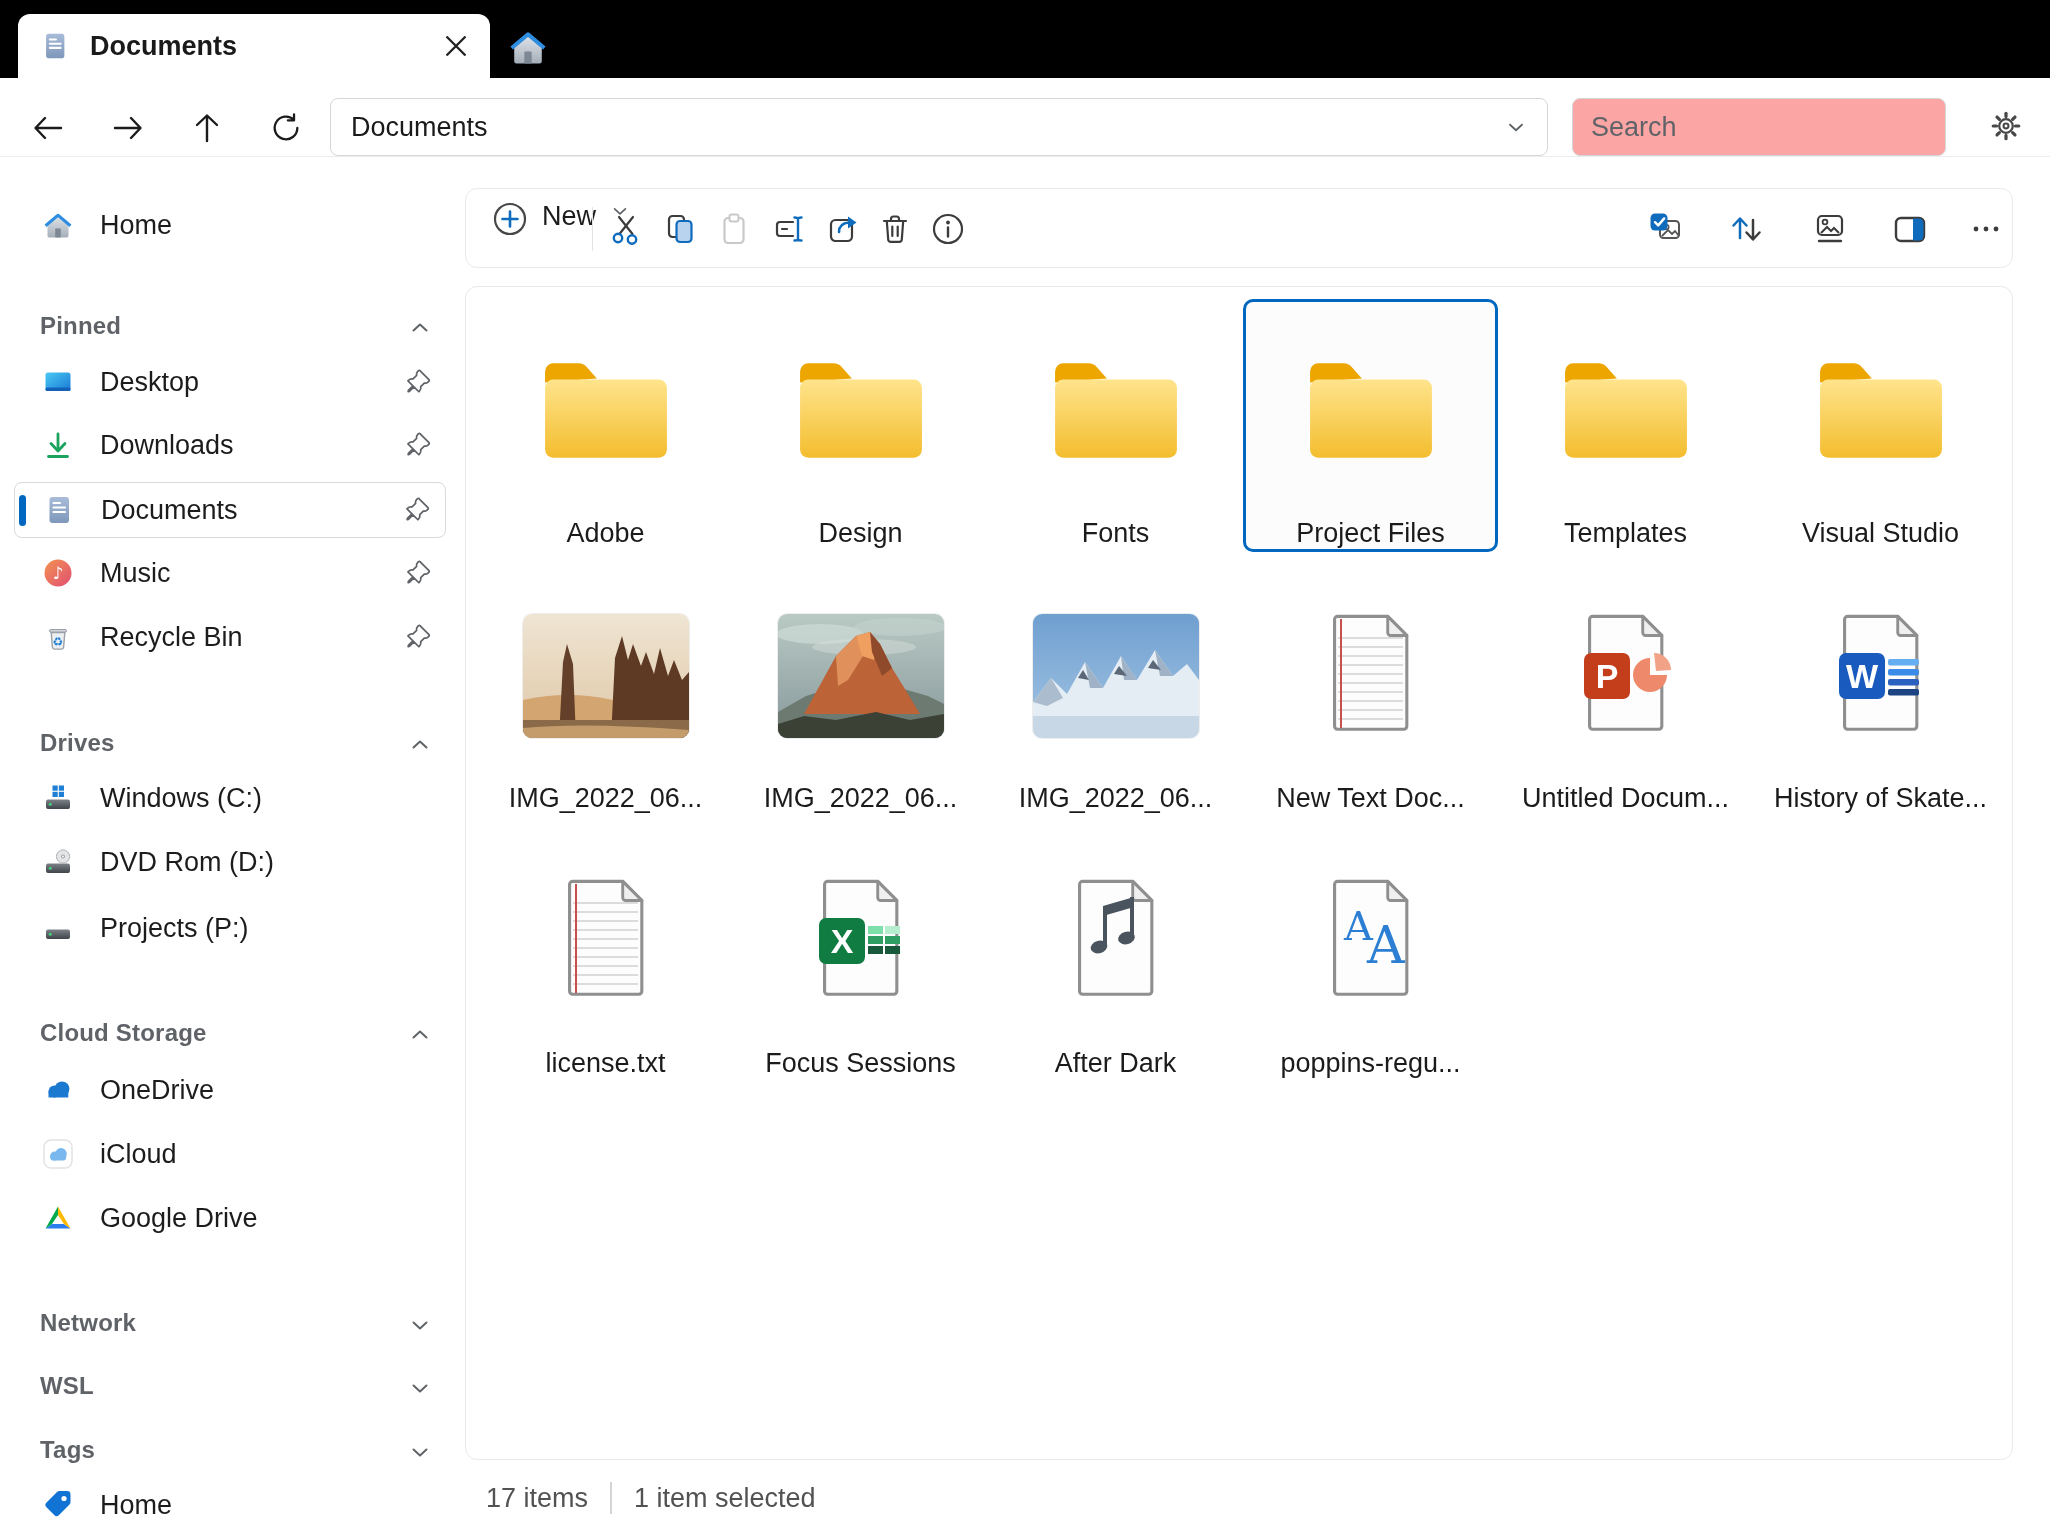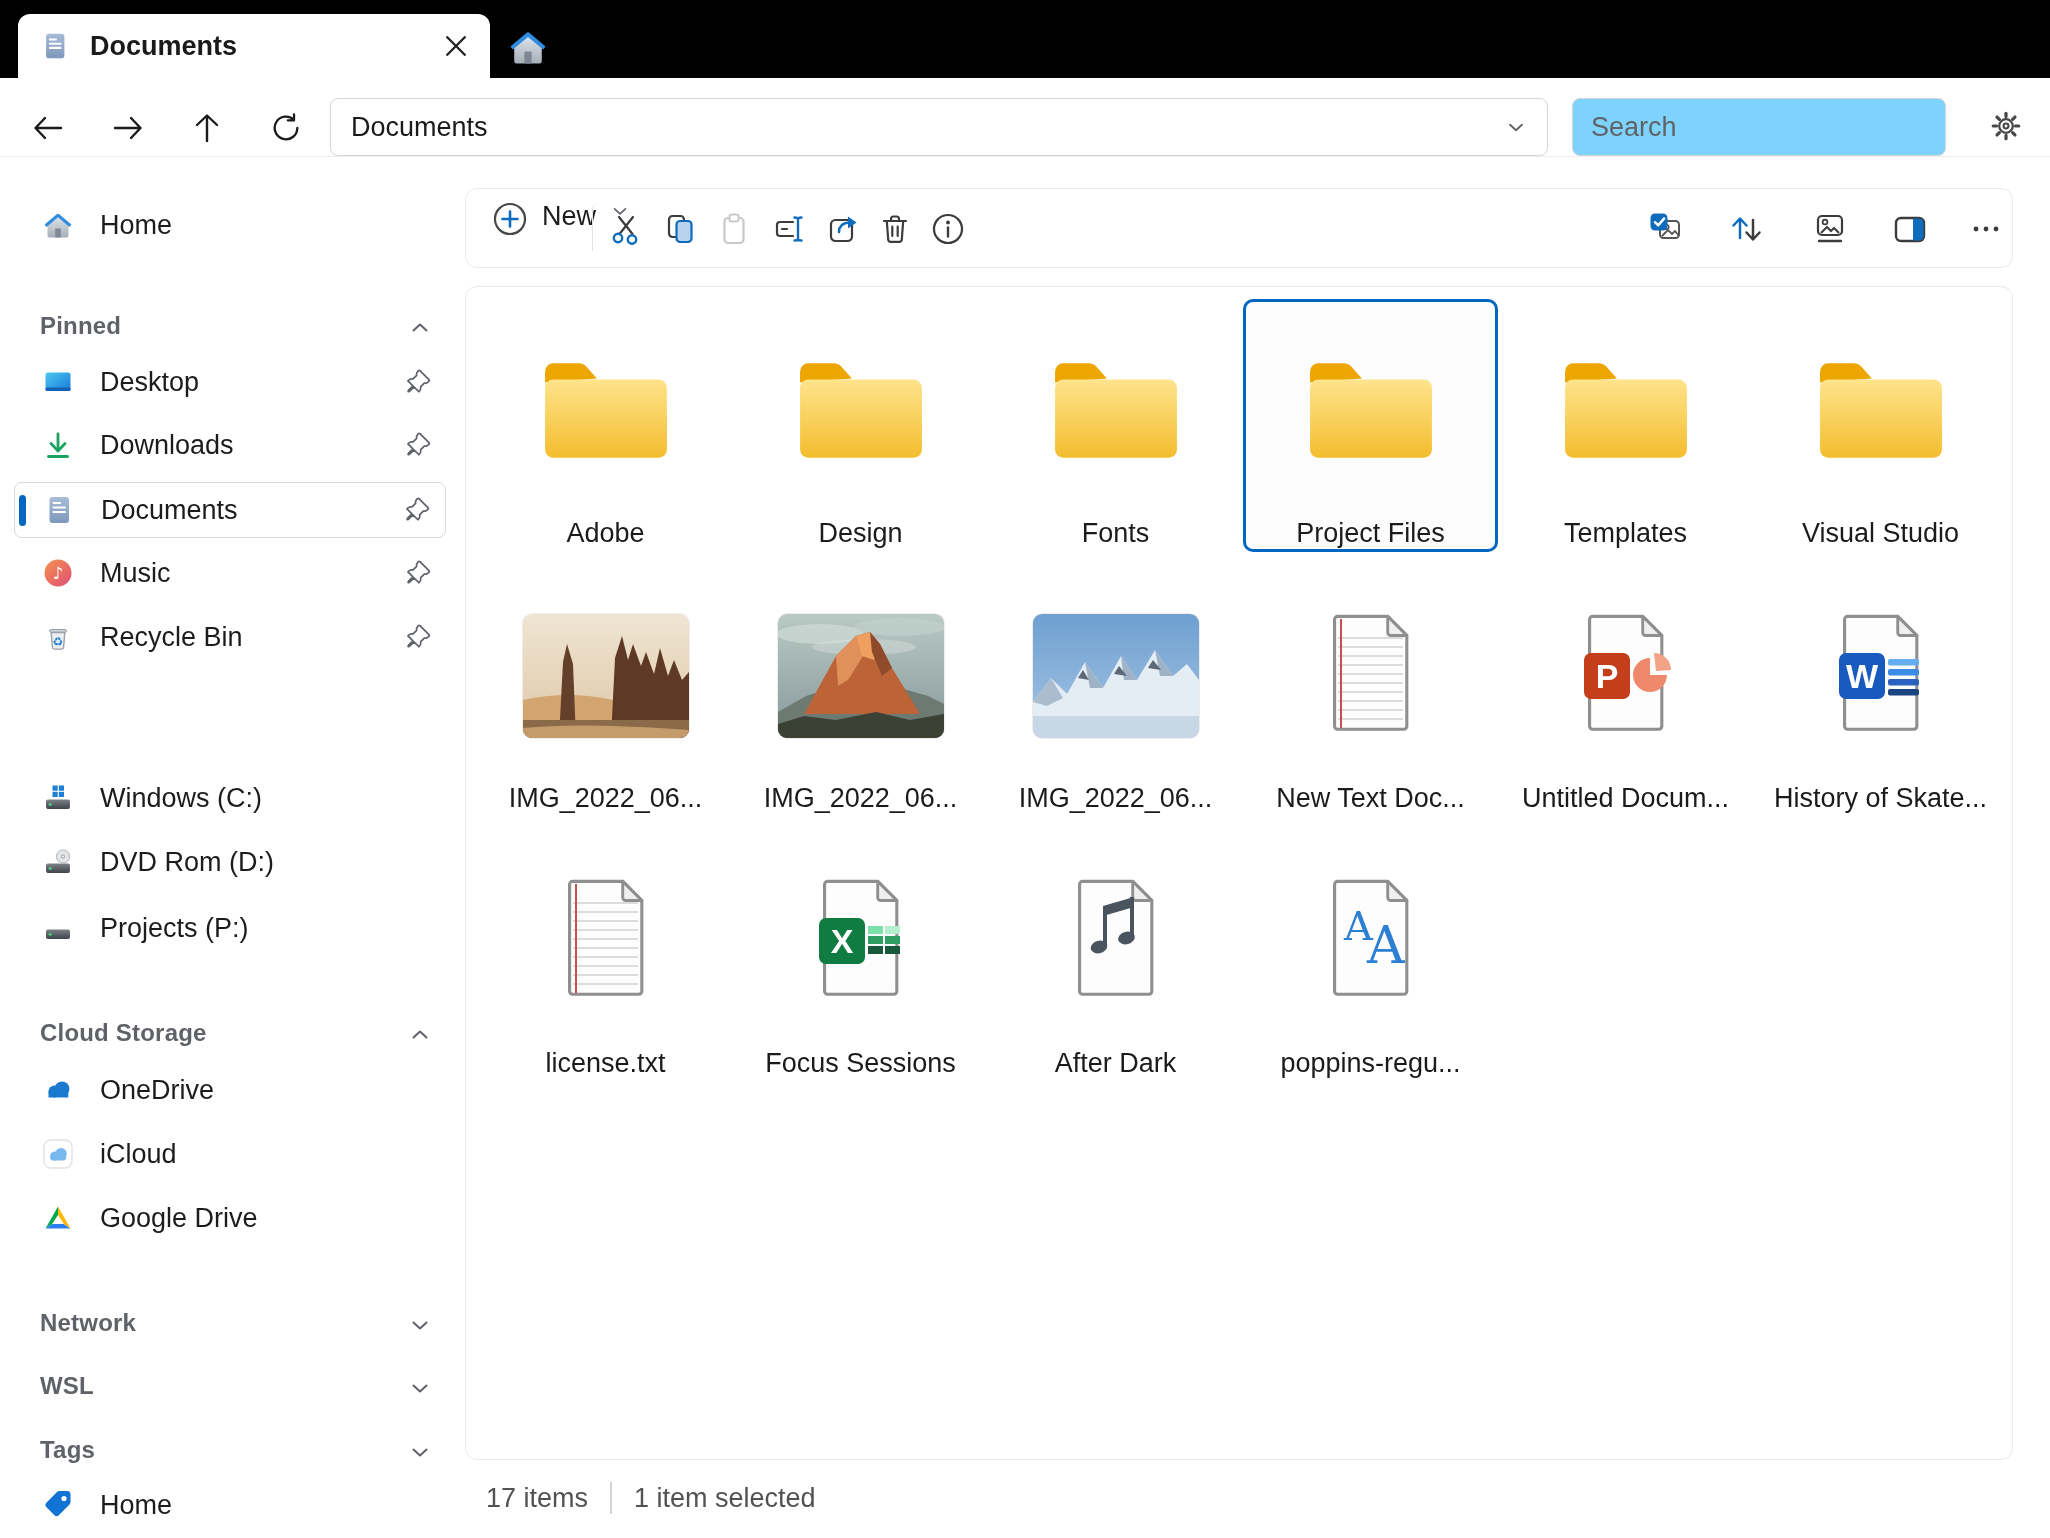--- a/index.html
+++ b/index.html
@@ -15,21 +15,21 @@
   .tab-close { width:36px; height:36px; display:flex; align-items:center; justify-content:center; border-radius:6px; cursor:pointer; }
   .tb-home { position:absolute; left:505px; top:24px; width:46px; height:46px; display:flex; align-items:center; justify-content:center; }
 
   
   .navbar { position:absolute; left:0; top:78px; width:100%; height:79px; background:#fff; border-bottom:1px solid #ededed; }
   .nav-btn { position:absolute; top:26px; width:48px; height:48px; display:flex; align-items:center; justify-content:center; border-radius:6px; }
   .addr { position:absolute; left:330px; top:20px; width:1218px; height:58px; border:1px solid #d6d6d6; border-radius:8px;
           display:flex; align-items:center; padding:0 20px; background:#fff; }
   .addr input { flex:1; border:0; outline:0; font:27px "Liberation Sans",sans-serif; color:#1a1a1a; background:transparent; }
   .search { position:absolute; left:1572px; top:20px; width:374px; height:58px; border:1px solid #d6d6d6; border-radius:8px;
-            display:flex; align-items:center; padding:0 18px; background:#7dd3fc; }
+            display:flex; align-items:center; padding:0 18px; background:#fca5a5; }
   .search input { flex:1; border:0; outline:0; font:27px "Liberation Sans",sans-serif; color:#3a3a3a; background:transparent; }
   .search input::placeholder { color:#5f6368; opacity:1; }
   .gear-btn { position:absolute; left:1980px; top:22px; width:52px; height:52px; display:flex; align-items:center; justify-content:center; }
 
   
   .sidebar { position:absolute; left:0; top:157px; width:462px; bottom:0; background:#fff; }
   .srow { position:absolute; left:14px; right:16px; height:56px; display:flex; align-items:center;
           gap:26px; padding:0 14px 0 28px; border-radius:8px; cursor:pointer; }
   .srow .slabel { flex:1; font-size:27px; color:#1c1c1c; white-space:nowrap; }
   .srow.sel { border:1px solid #d9d9d9; background:#fff; }
@@ -448,20 +448,26 @@
     <div class="srow" style="top:452px">
       <svg width="32" height="32" viewBox="0 0 32 32">
           <use href="#sym-recycle"></use>
         </svg>
       <span class="slabel">Recycle Bin</span>
       <svg width="26" height="26" viewBox="0 0 24 24">
           <use href="#sym-pin"></use>
         </svg>
     </div>
 
+    <div class="shead" style="top:556px">
+      <span>Drives</span>
+      <svg width="24" height="24" viewBox="0 0 24 24">
+          <use href="#sym-chev-up"></use>
+        </svg>
+    </div>
     <div class="srow" style="top:613px">
       <svg width="32" height="32" viewBox="0 0 32 32">
           <use href="#sym-drive-win"></use>
         </svg>
       <span class="slabel">Windows (C:)</span>
     </div>
     <div class="srow" style="top:677px">
       <svg width="32" height="32" viewBox="0 0 32 32">
           <use href="#sym-drive-dvd"></use>
         </svg>

